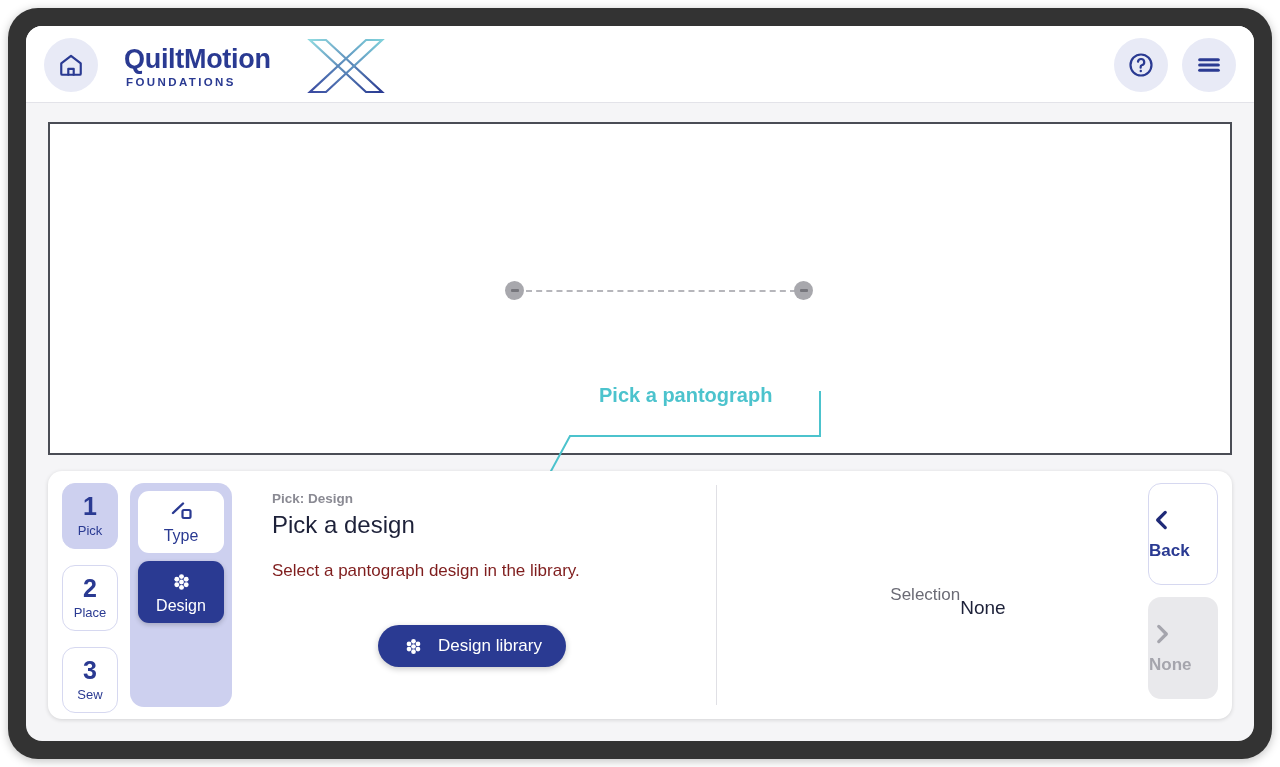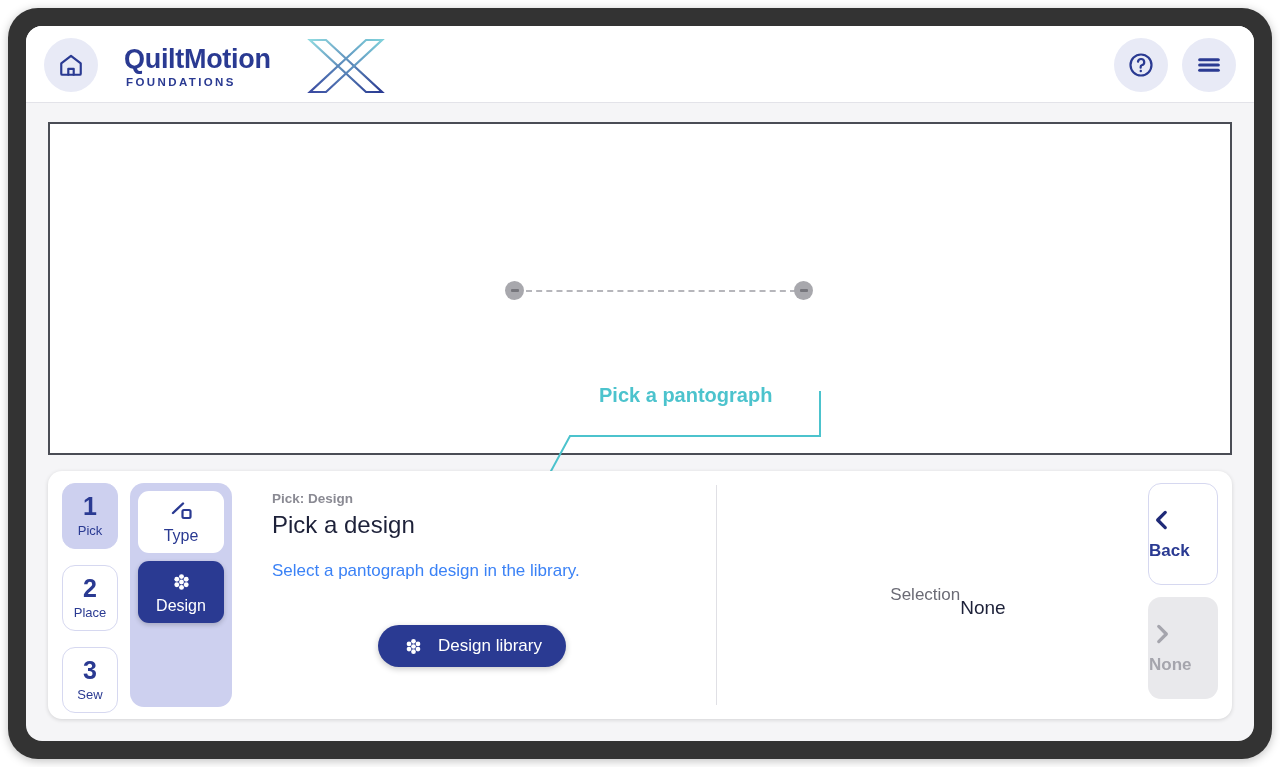--- a/index.html
+++ b/index.html
@@ -141,21 +141,21 @@
   .substep-box.plain { background: #ffffff; top: 8px; }
   .substep-box.selected { background: #2a3a92; top: 78px; box-shadow: 0 2px 5px rgba(0,0,0,0.2); }
   .substep-name { font-size: 16px; margin-top: 3px; }
   .substep-box.plain .substep-name { color: #2a3a92; }
   .substep-box.selected .substep-name { color: #ffffff; }
 
   
   #instruction-panel { position: absolute; left: 224px; top: 20px; width: 440px; }
   #eyebrow { font-size: 13.5px; font-weight: bold; color: #8a8a93; }
   #panel-title { font-size: 24px; color: #1d2139; margin-top: 5px; }
-  #panel-desc { font-size: 17px; color: #3b82f6; margin-top: 22px; }
+  #panel-desc { font-size: 17px; color: #7f1d1d; margin-top: 22px; }
   #design-library-button {
     position: absolute; left: 106px; top: 134px;
     height: 42px; padding: 0 24px;
     border-radius: 21px;
     background: #2a3a92;
     border: none;
     display: flex; align-items: center; gap: 13px;
     cursor: pointer;
     box-shadow: 0 2px 6px rgba(0,0,0,0.22);
   }

